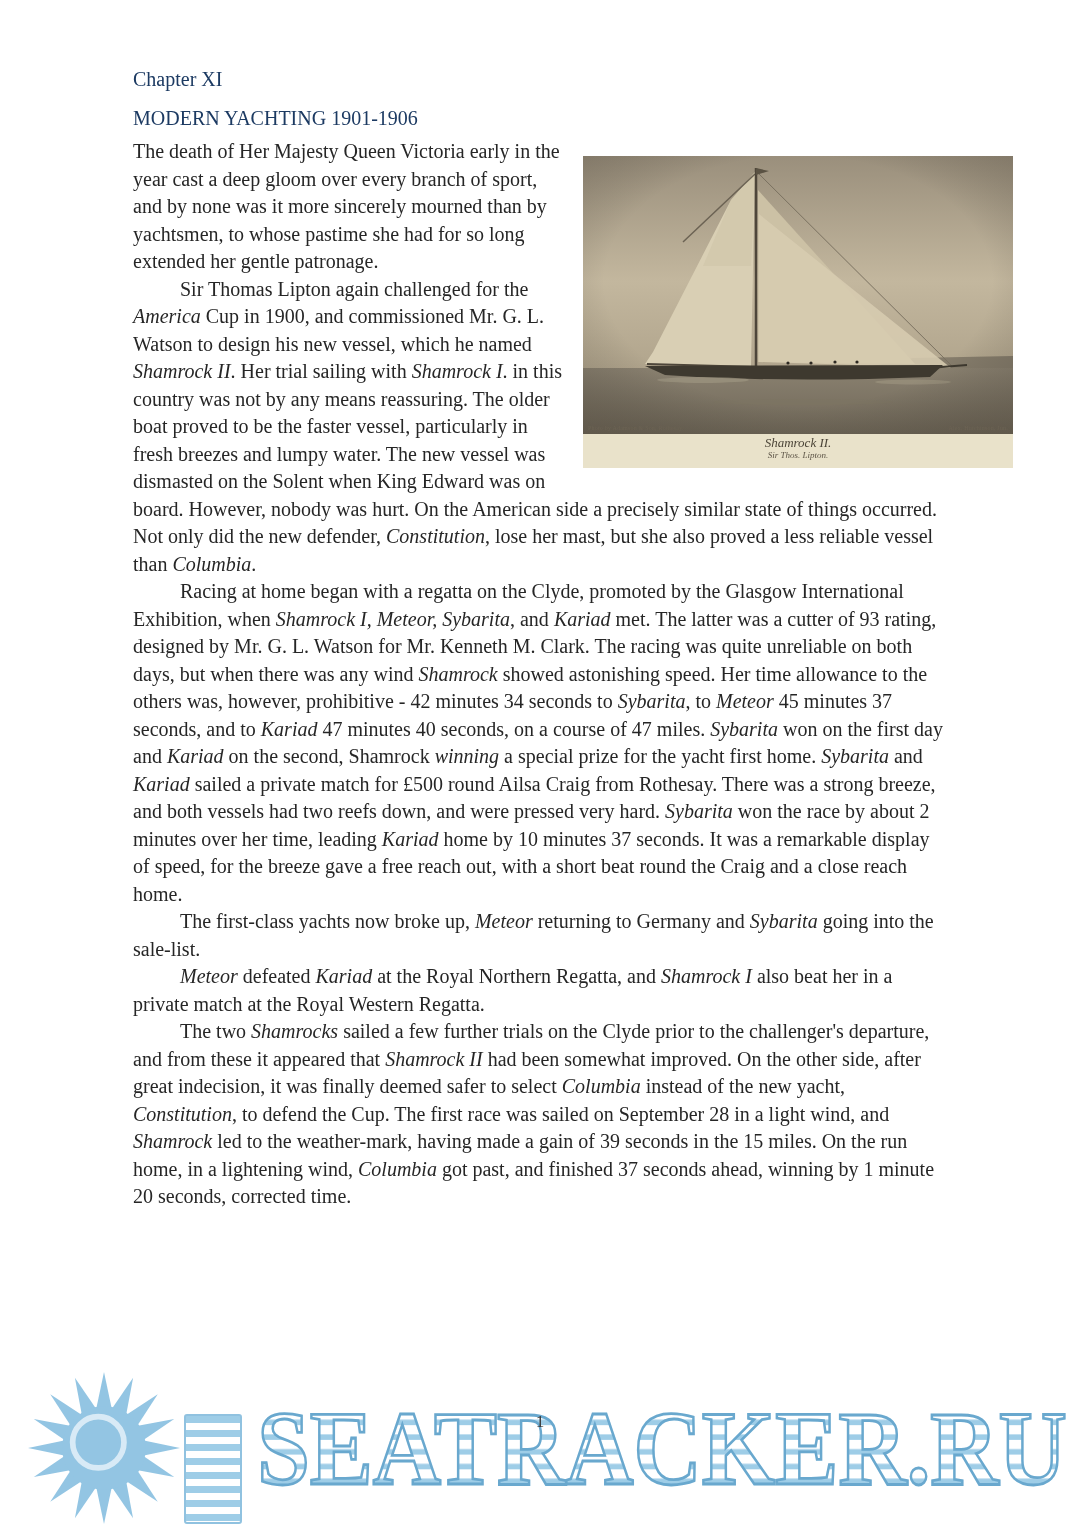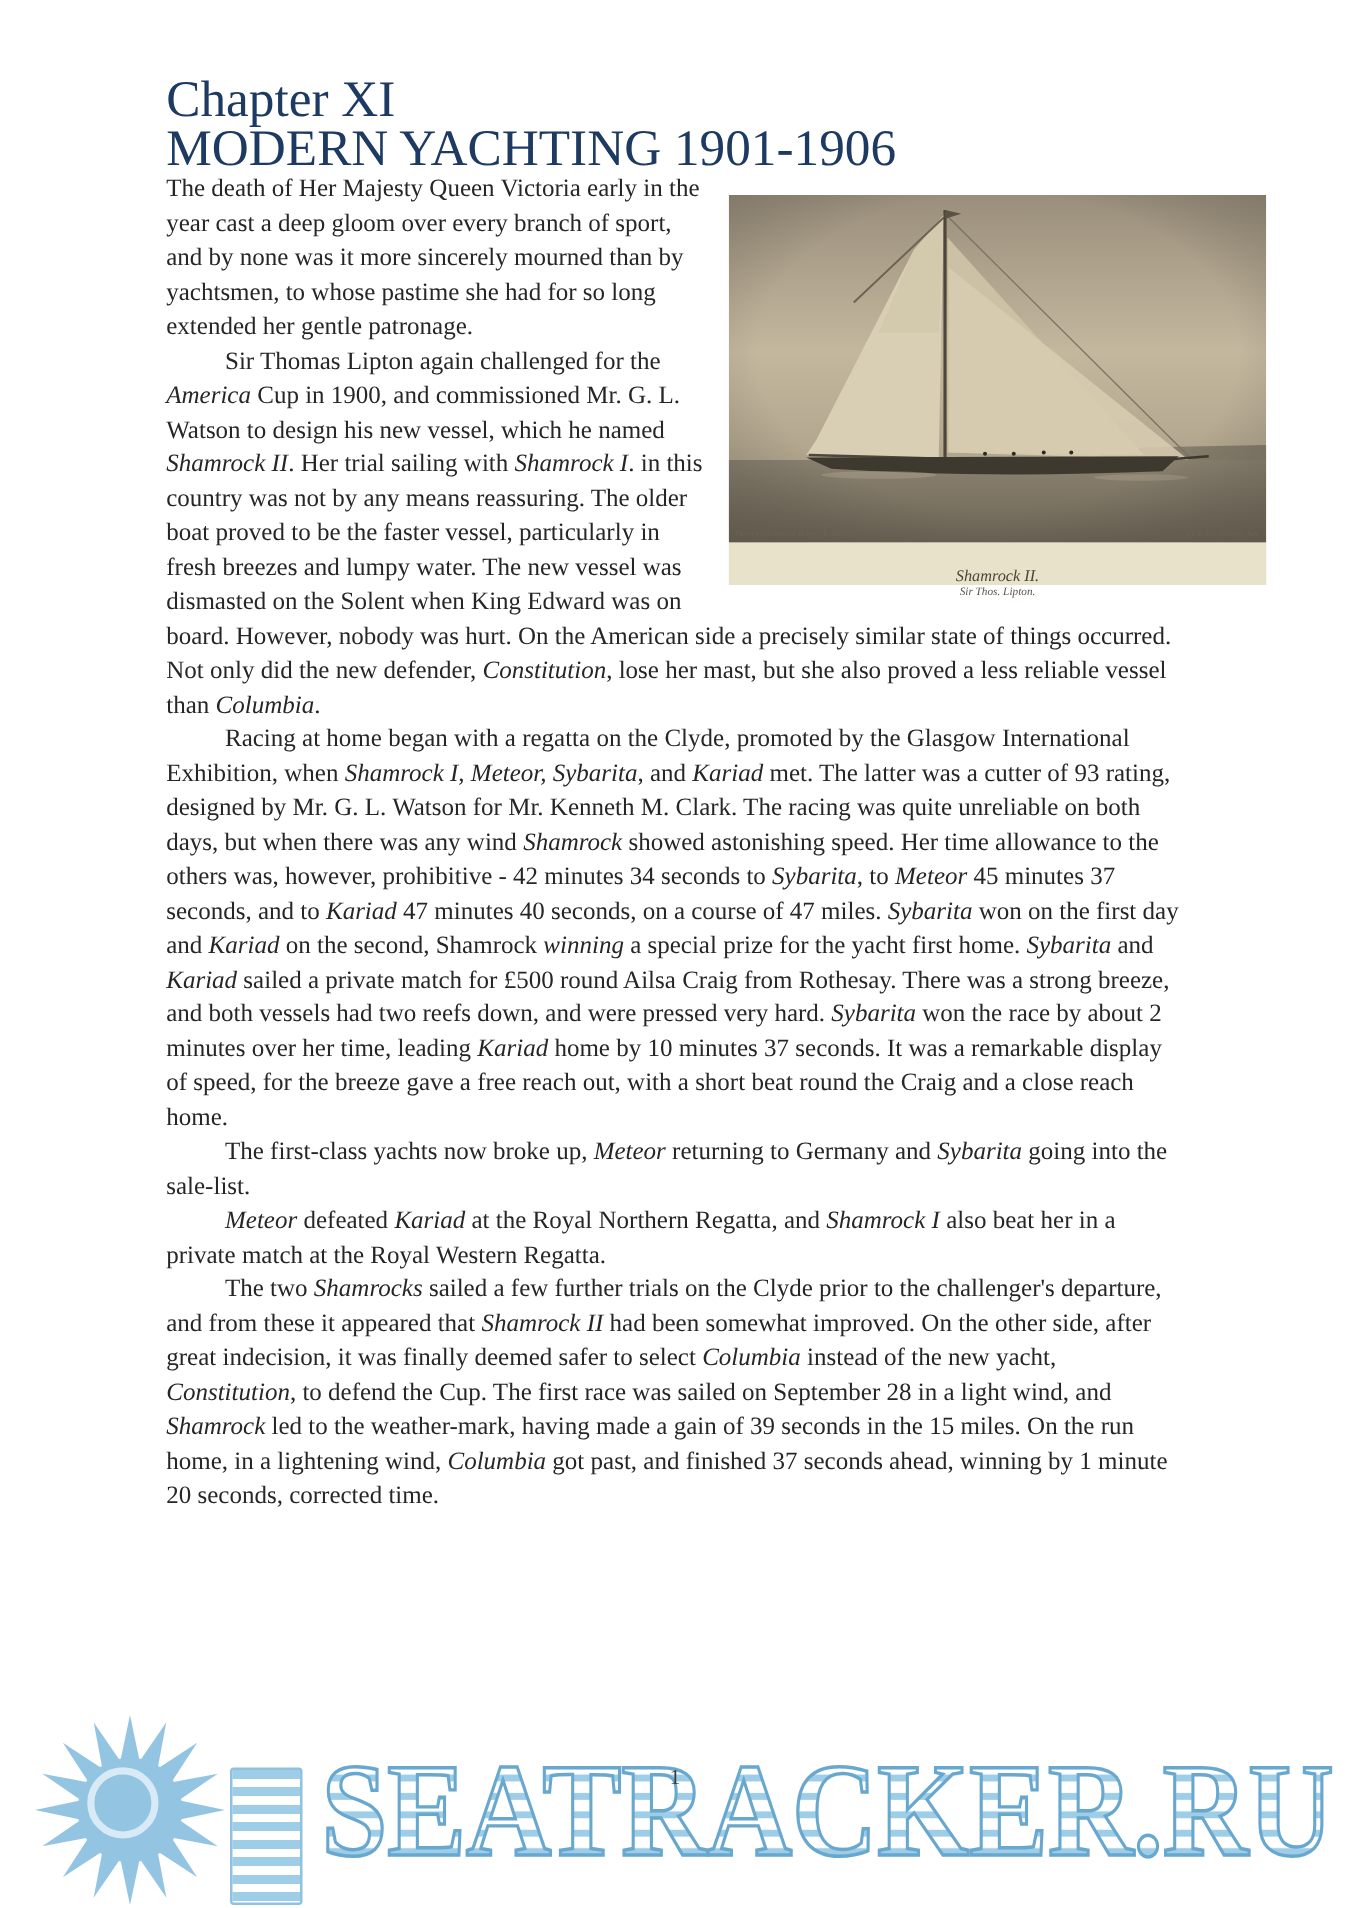--- a/index.html
+++ b/index.html
@@ -5,21 +5,21 @@
   html,body { margin:0; padding:0; background:#ffffff; }
   .page {
     position:relative; width:1080px; height:1526px; background:#ffffff;
     overflow:hidden; font-family:"Liberation Serif","DejaVu Serif",serif;
   }
   .content { position:absolute; left:133px; top:60px; width:816px; }
   .doc-title {
     font-size:31px; font-weight:400; color:#1c1c1c; margin:0 0 44px 0; line-height:38px;
   }
   .chapter-heading {
-    font-size:41px; font-weight:400; color:#1c3a62; margin:0; line-height:39px;
+    font-size:20px; font-weight:400; color:#1c3a62; margin:0; line-height:39px;
   }
   .section-year {
     font-size:20px; font-weight:bold; color:#1d1d1d; margin:36px 0 3px 0; line-height:24px;
   }
   .para {
     margin:0; font-size:20px; line-height:27.5px; color:#262626;
   }
   .para.indent { text-indent:47px; }
   .para em { font-style:italic; }
 
@@ -27,21 +27,21 @@
   .photo-figure {
     float:right; width:430px; margin:18px -64px 12px 16px; position:relative;
   }
   .photo-figure svg.photo-img { display:block; width:430px; height:278px; }
   .photo-credits {
     position:absolute; top:269px; left:5px; right:5px;
     display:flex; justify-content:space-between;
     font-size:6px; color:#6c6354; letter-spacing:.2px;
   }
   .photo-caption {
-    background:#e9e2ca; height:34px; margin:0; text-align:center; padding-top:19px;
+    background:#e9e2ca; height:34px; margin:0; text-align:center; padding-top:1px;
     box-sizing:border-box;
   }
   .caption-title { font-style:italic; font-size:13px; color:#4c4538; line-height:15px; }
   .caption-subtitle { font-style:italic; font-size:9px; color:#5c5446; line-height:11px;text-align:center; }
 
   
   .page-number {
     position:absolute; left:0; right:0; top:1412px; text-align:center;
     font-size:17px; color:#3a3a3a; z-index:3;
   }

